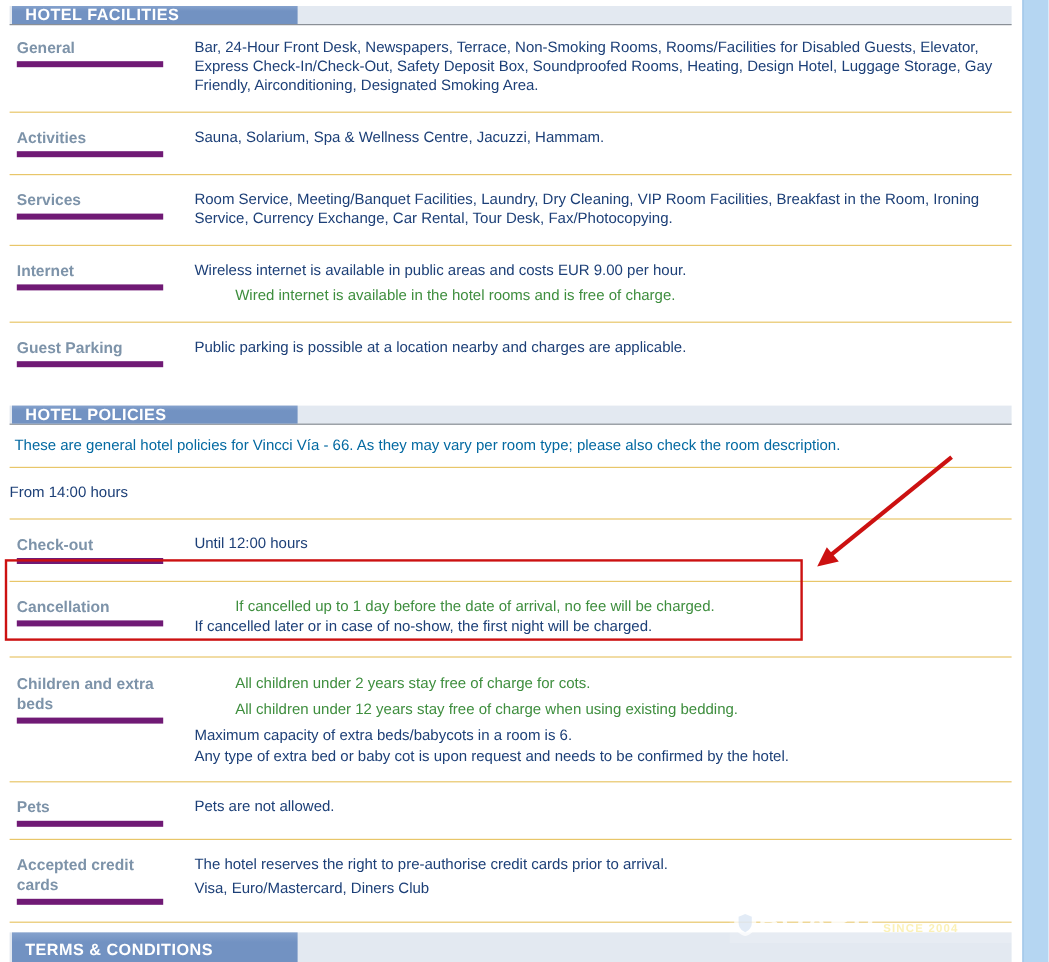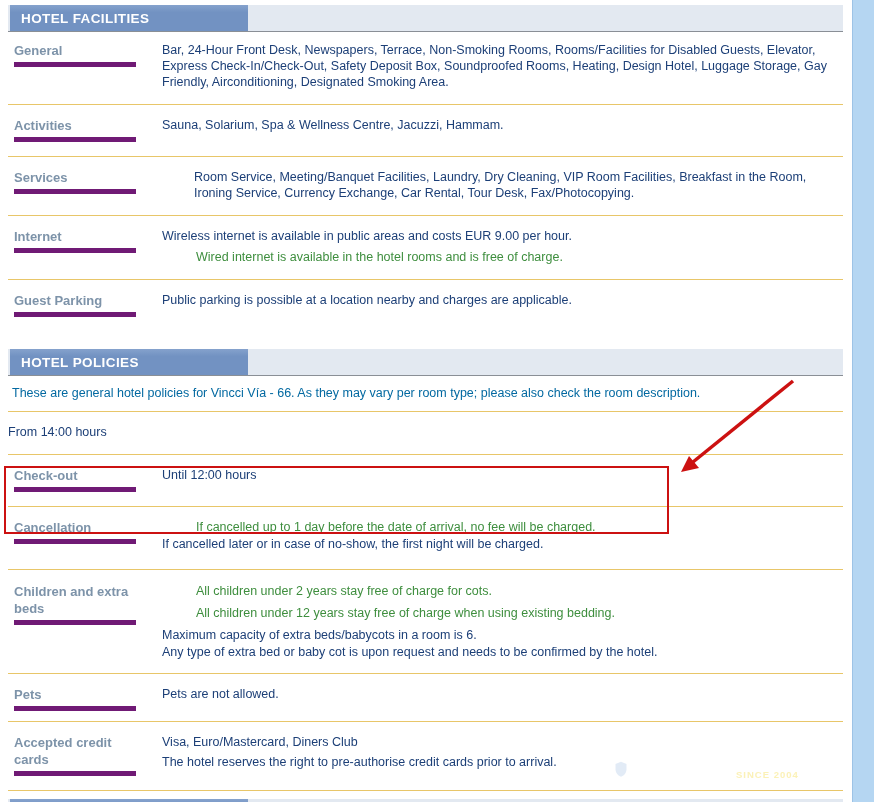--- a/index.html
+++ b/index.html
@@ -6,21 +6,21 @@
   html,body { background:#ffffff; }
   body { font-family:"Liberation Sans", sans-serif; }
   #page {
     position:relative; width:874px; height:802px; overflow:hidden;
     background:#ffffff;
   }
   #content { margin-left:8px; width:835px; padding-top:5px; }
 
   
   .section-bar {
-    position:relative; height:27px; background:#e3e9f1;
+    position:relative; height:16px; background:#e3e9f1;
     border-bottom:1px solid #8a8f96; margin-bottom:0;
   }
   .section-tab {
     position:absolute; left:2px; top:0; width:238px; height:100%;
     background:linear-gradient(#85a2cd 0%, #7292c2 28%, #7292c2 100%);
     color:#ffffff; font-weight:bold; font-size:13.5px; letter-spacing:0.4px;
     display:flex; align-items:center; padding-left:11px;
   }
 
   
@@ -35,21 +35,21 @@
     padding-bottom:3px;
   }
   .row-body { flex:1; color:#1c3f77; font-size:12.5px; line-height:16px; }
   .row-body .line { display:block; line-height:17px; }
   .green { color:#3e8e3e; }
   .indent { margin-left:34px; }
 
   
   .r-general      { padding-top:10px; padding-bottom:14px; }
   .r-activities   { padding-top:12px; padding-bottom:14px; }
-  .r-services     { padding-top:12px; padding-bottom:14px;gap:32px; }
+  .r-services     { padding-top:12px; padding-bottom:14px; }
   .r-internet     { padding-top:12px; padding-bottom:13px; }
   .r-internet .line + .line { margin-top:4px; }
   .r-parking      { padding-top:12px; padding-bottom:24px; }
   .r-intro        { padding-top:10px; padding-bottom:11px; color:#0369a1; font-size:12.5px; }
   .r-checkin, .r-checkout { padding-top:12px; padding-bottom:14px; }
   .r-cancel       { padding-top:12px; padding-bottom:16px; }
   .r-children     { padding-top:13px; padding-bottom:12px; }
   .r-children .line { line-height:17px; }
   .r-children .line.green { margin-bottom:5px; }
   .r-pets         { padding-top:12px; padding-bottom:10px; }
@@ -166,22 +166,22 @@
     </div>
 
     <div class="row r-pets">
       <div class="row-label"><span class="lbl">Pets</span></div>
       <div class="row-body">Pets are not allowed.</div>
     </div>
 
     <div class="row r-cards">
       <div class="row-label"><span class="lbl">Accepted credit cards</span></div>
       <div class="row-body">
+        <span class="line">The hotel reserves the right to pre-authorise credit cards prior to arrival.</span>
         <span class="line">Visa, Euro/Mastercard, Diners Club</span>
-        <span class="line">The hotel reserves the right to pre-authorise credit cards prior to arrival.</span>
       </div>
     </div>
 
     <div class="section-bar bar-terms">
       <div class="section-tab">TERMS &amp; CONDITIONS</div>
     </div>
 
   </div>
 
   <div id="right-strip"></div>

